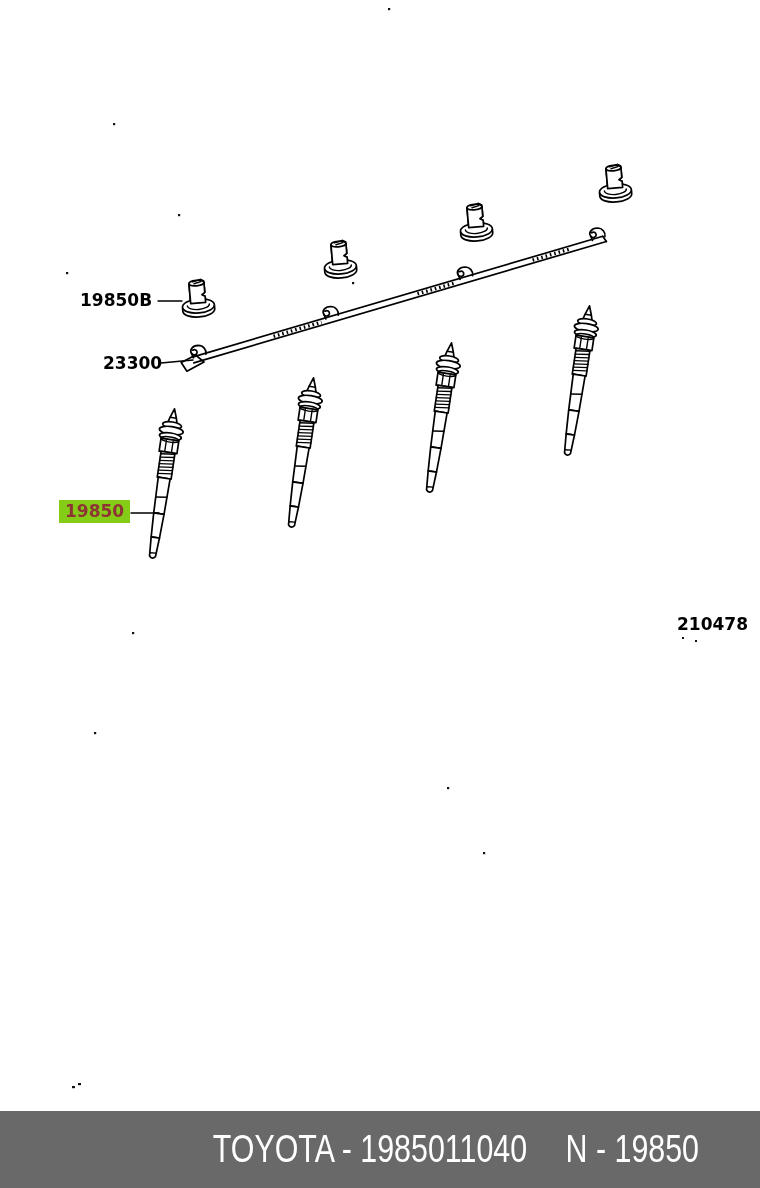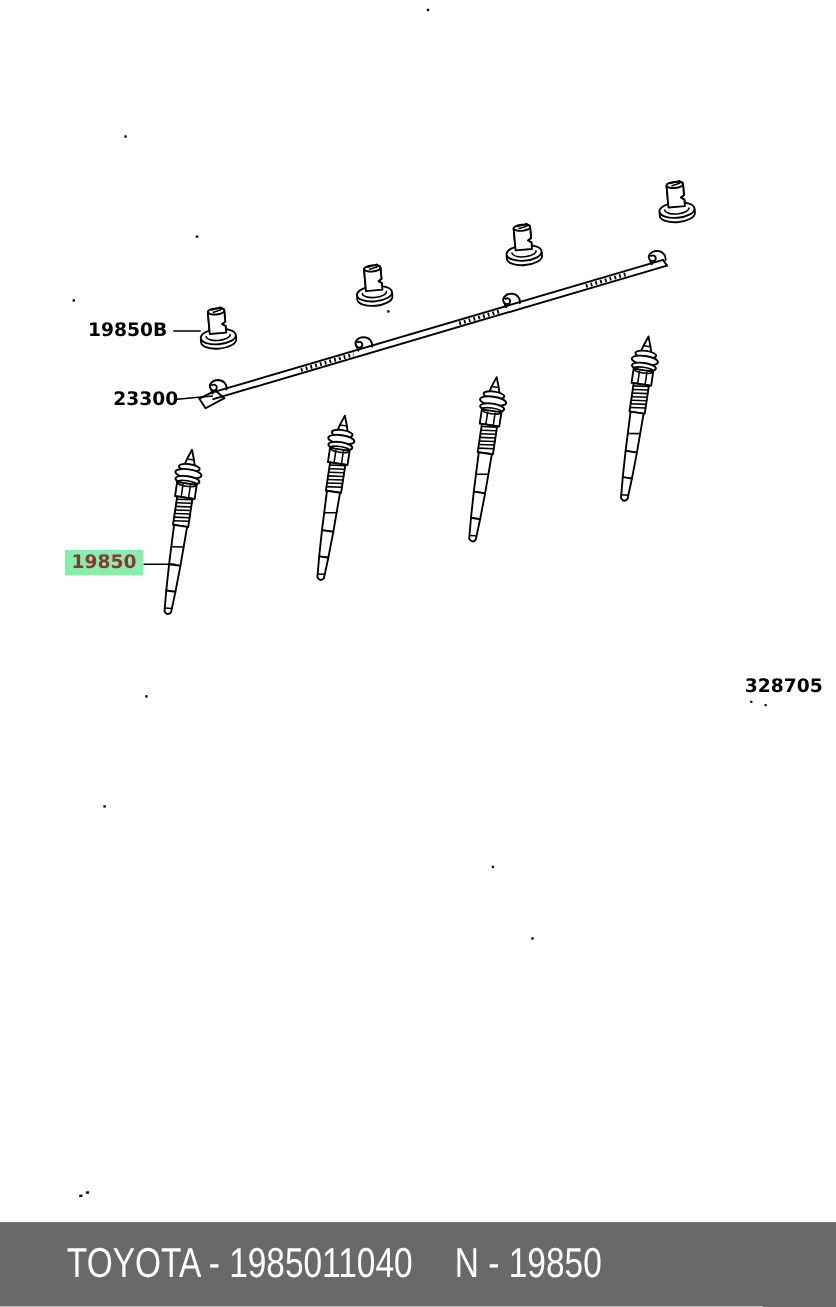--- a/index.html
+++ b/index.html
@@ -6,27 +6,27 @@
   .page{position:relative;width:760px;height:1188px;background:#ffffff;overflow:hidden;
         font-family:"DejaVu Sans",sans-serif;}
   svg.diagram{position:absolute;left:0;top:0;}
   .ln{fill:none;stroke:#000;stroke-width:1.7;stroke-linecap:round;stroke-linejoin:round;}
   .wh{fill:#ffffff;stroke:#000;stroke-width:1.7;stroke-linejoin:round;}
   .thin{fill:none;stroke:#000;stroke-width:1.4;stroke-linecap:round;}
   .ser{fill:none;stroke:#000;stroke-width:3.4;stroke-dasharray:1.6 2.9;}
   .speck{fill:#111;stroke:none;}
   .callout{position:absolute;font-weight:bold;font-size:17px;line-height:1;color:#000;
            white-space:nowrap;}
-  .callout.hl{background:#86efac;color:#8E3434;padding:3px 6px;}
+  .callout.hl{background:#84cc16;color:#8E3434;padding:3px 6px;}
   #label-19850B{left:80px;top:292px;}
   #label-19871{left:103px;top:355px;}
   #label-19850{left:59px;top:500px;}
   #label-190001{left:677px;top:616px;}
   .footer{position:absolute;left:0;top:1111px;width:760px;height:77px;background:#696969;
-          display:flex;align-items:center;justify-content:flex-start;}
+          display:flex;align-items:center;justify-content:flex-end;}
   .footer-text{display:flex;gap:48px;color:#ffffff;font-size:38px;font-weight:400;
                font-family:"Liberation Sans",sans-serif;transform:scaleX(0.80);
                transform-origin:center;white-space:nowrap;}
 </style>
 </head>
 <body>
 
 <div class="page">
 
   <svg class="diagram" width="760" height="1188" viewBox="0 0 760 1188" xmlns="http://www.w3.org/2000/svg">
@@ -116,21 +116,21 @@
       <rect class="speck" x="682" y="637" width="2" height="2"></rect>
       <rect class="speck" x="695" y="640" width="2" height="2"></rect>
       <rect class="speck" x="72" y="1086" width="3" height="2.2"></rect>
       <rect class="speck" x="78" y="1083" width="3" height="2.2"></rect>
     </g>
   </svg>
 
   <div id="label-19850B" class="callout">19850B</div>
   <div id="label-19871" class="callout">23300</div>
   <div id="label-19850" class="callout hl">19850</div>
-  <div id="label-190001" class="callout">328705</div>
+  <div id="label-190001" class="callout">210478</div>
 
   <div class="footer">
     <div class="footer-text">
       <span>TOYOTA - 1985011040</span>
       <span>N - 19850</span>
     </div>
   </div>
 
 </div>
 

